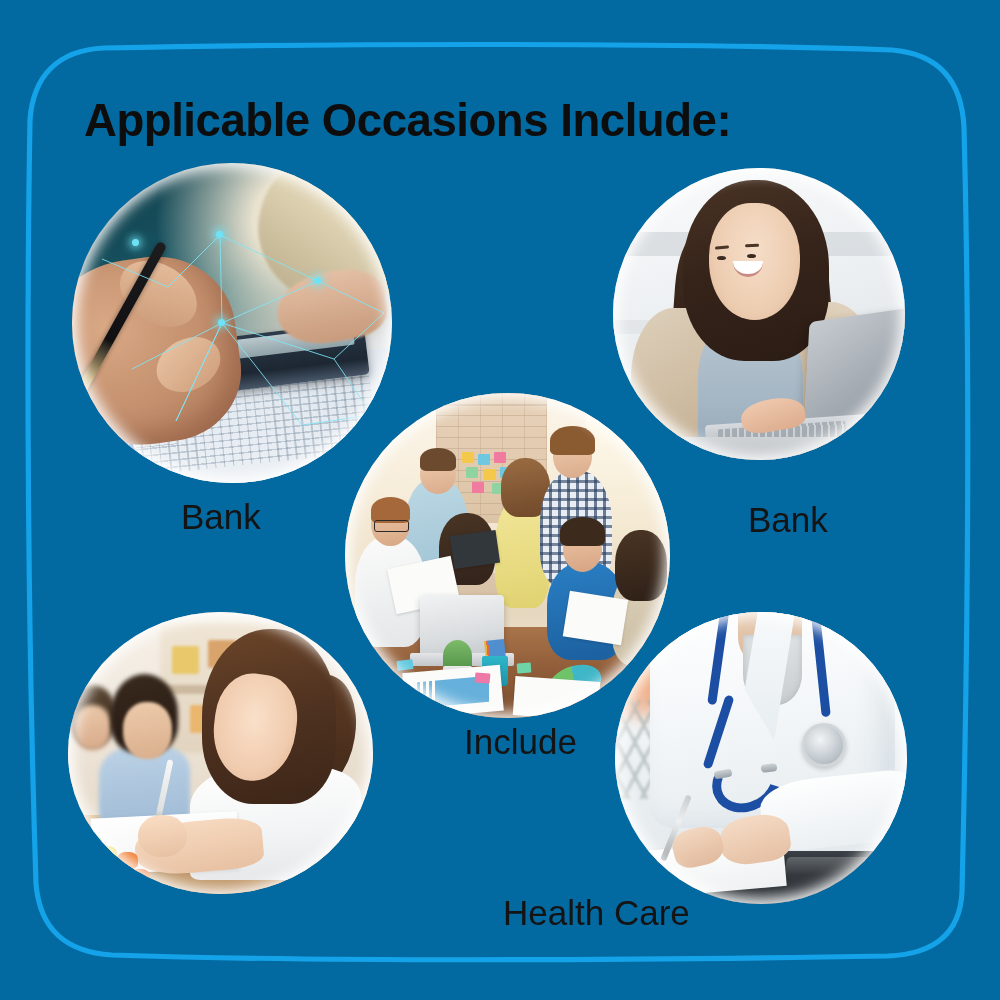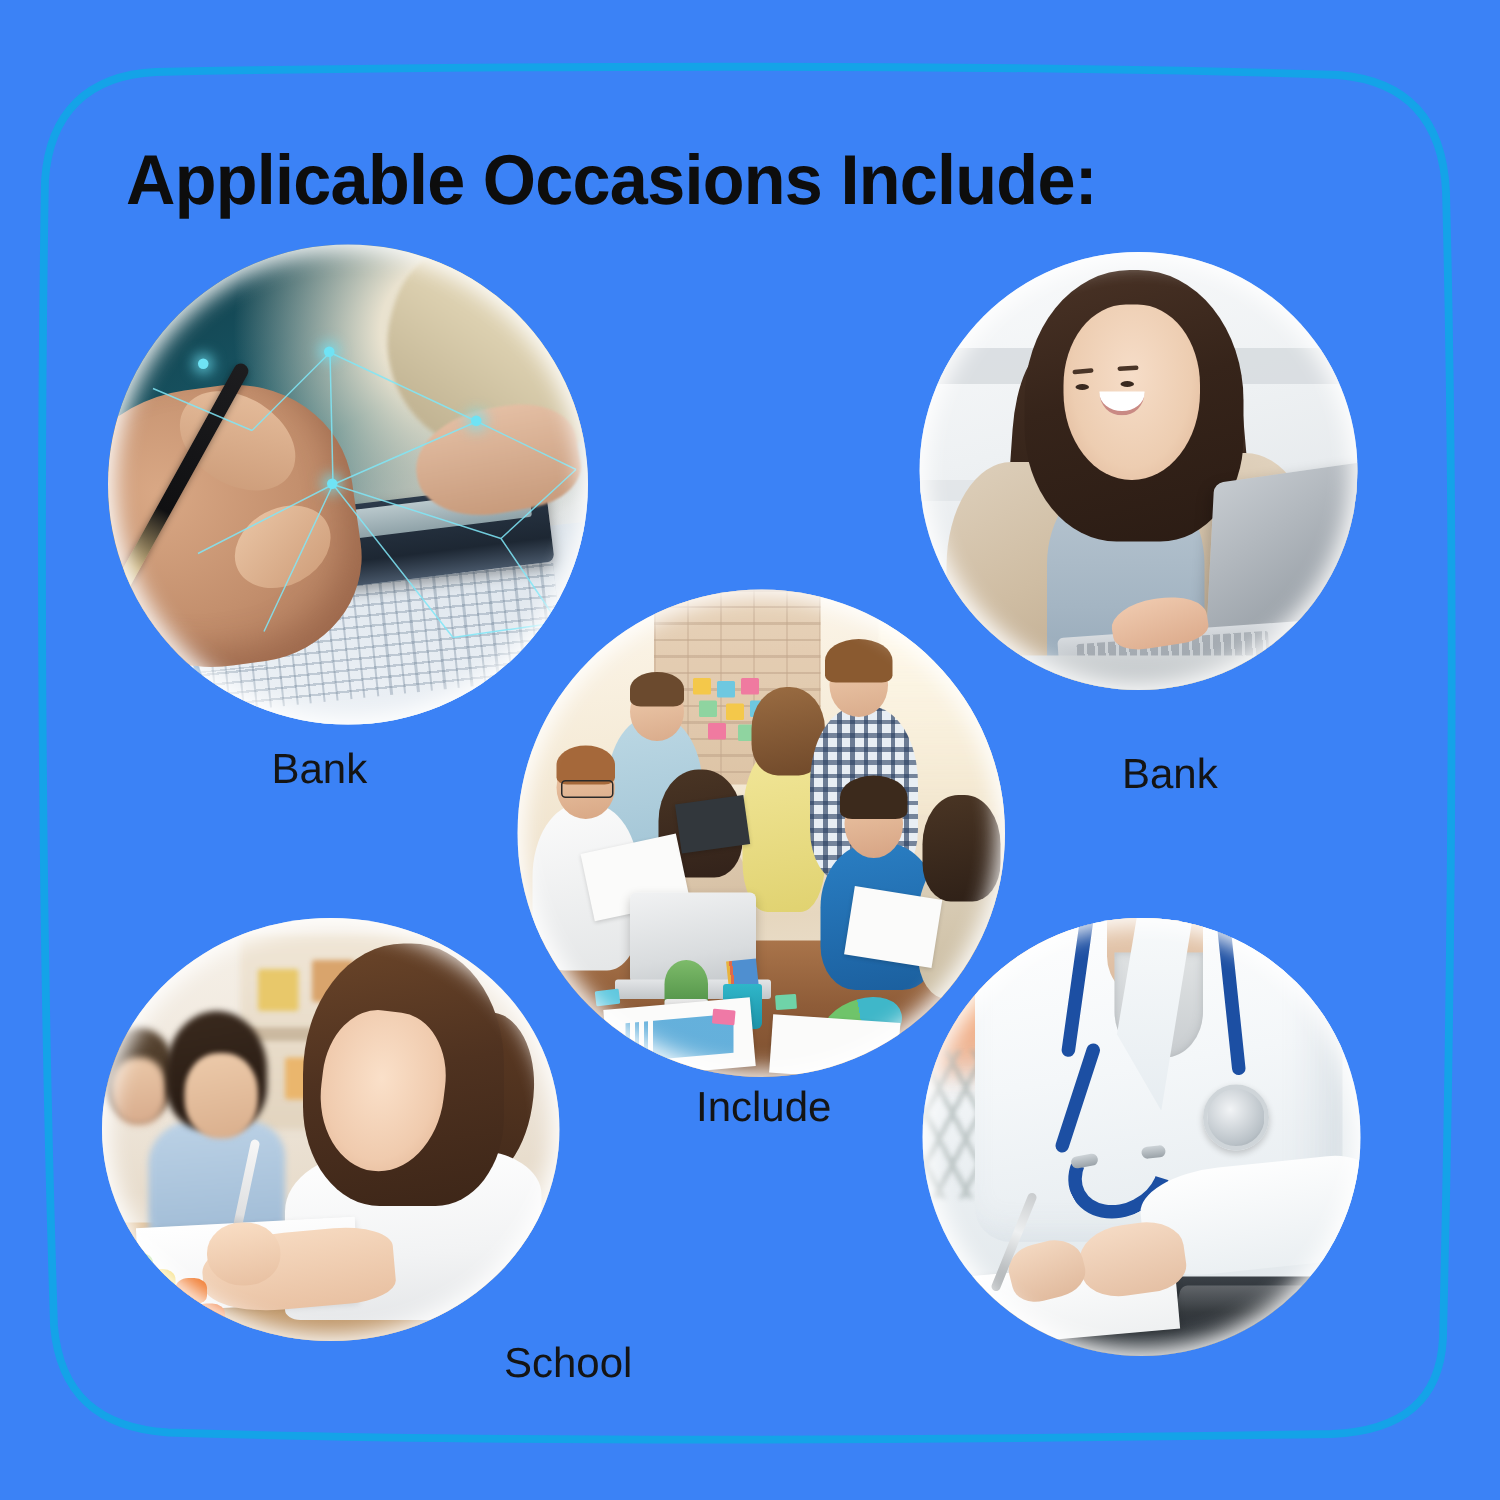--- a/index.html
+++ b/index.html
@@ -2,21 +2,21 @@
 <html><head>
 <meta charset="utf-8">
 <style>
   html,body{margin:0;padding:0;}
   body{
     width:1000px;height:1000px;
     background:#ffffff;
     font-family:"Liberation Sans", sans-serif;
     overflow:hidden;
   }
-  #stage{position:relative;width:1000px;height:1000px;background:#3b82f6;}
+  #stage{position:relative;width:1000px;height:1000px;background:#0369a1;}
 
   
   .frame{position:absolute;left:0;top:0;width:1000px;height:1000px;pointer-events:none;}
 
   
   .title{
     position:absolute;left:84px;top:92px;
     font-size:47px;font-weight:bold;
     letter-spacing:-0.5px;
     color:#0d0d0d;
@@ -35,21 +35,21 @@
     pointer-events:none;
   }
   .feather{
     position:absolute;border-radius:50%;
     box-shadow:0 0 16px 14px #ffffff;
     pointer-events:none;
   }
 
   .lbl{
     position:absolute;
-    font-size:28px;color:#141414;
+    font-size:35px;color:#141414;
     white-space:nowrap;
     font-family:"Liberation Sans", sans-serif;
   }
 
   
   #bank{left:72px;top:163px;width:320px;height:320px;}
   .bank-bg{position:absolute;inset:0;
      background:
        radial-gradient(circle at 72% 18%, #e9e2cf 0 14%, rgba(233,226,207,0) 42%),
        linear-gradient(150deg,#123b46 0%,#16505e 26%,#2d6c74 42%,#97a8a5 56%,#dfe3e4 70%,#f4f6f7 88%);
@@ -443,21 +443,20 @@
       <div class="sch-arm"></div>
       <div class="sch-pencil"></div>
       <div class="sch-fist"></div>
       <div class="sch-letter" style="left:4%;top:79%;background:#8cd06a;"></div>
       <div class="sch-letter" style="left:9%;top:83%;background:#f2d24c;"></div>
       <div class="sch-letter" style="left:16%;top:85%;background:#f07a2e;"></div>
       <div class="sch-letter" style="left:20%;top:91%;background:#ef6a22;"></div>
     </div>
     <div class="feather" style="inset:-1px;"></div>
   </div>
-  <div class="lbl" style="left:336px;top:893px;">School</div>
 
   <div class="bubble" id="health">
     <div class="scene">
       <div class="hc-bg"></div>
       <div class="hc-blur"></div>
       <div class="hc-chairs"></div>
       <div class="hc-coat"></div>
       <div class="hc-neckline"></div>
       <div class="hc-sweater"></div>
       <div class="hc-lapel"></div>
@@ -475,14 +474,15 @@
       <div class="hc-arm"></div>
       <div class="hc-table"></div>
       <div class="hc-refl"></div>
       <div class="hc-paper"></div>
       <div class="hc-hand"></div>
       <div class="hc-hand2"></div>
       <div class="hc-pen"></div>
     </div>
     <div class="feather" style="inset:-1px;"></div>
   </div>
+  <div class="lbl" style="left:503px;top:893px;">Health Care</div>
 
 </div>
 
 </body></html>

